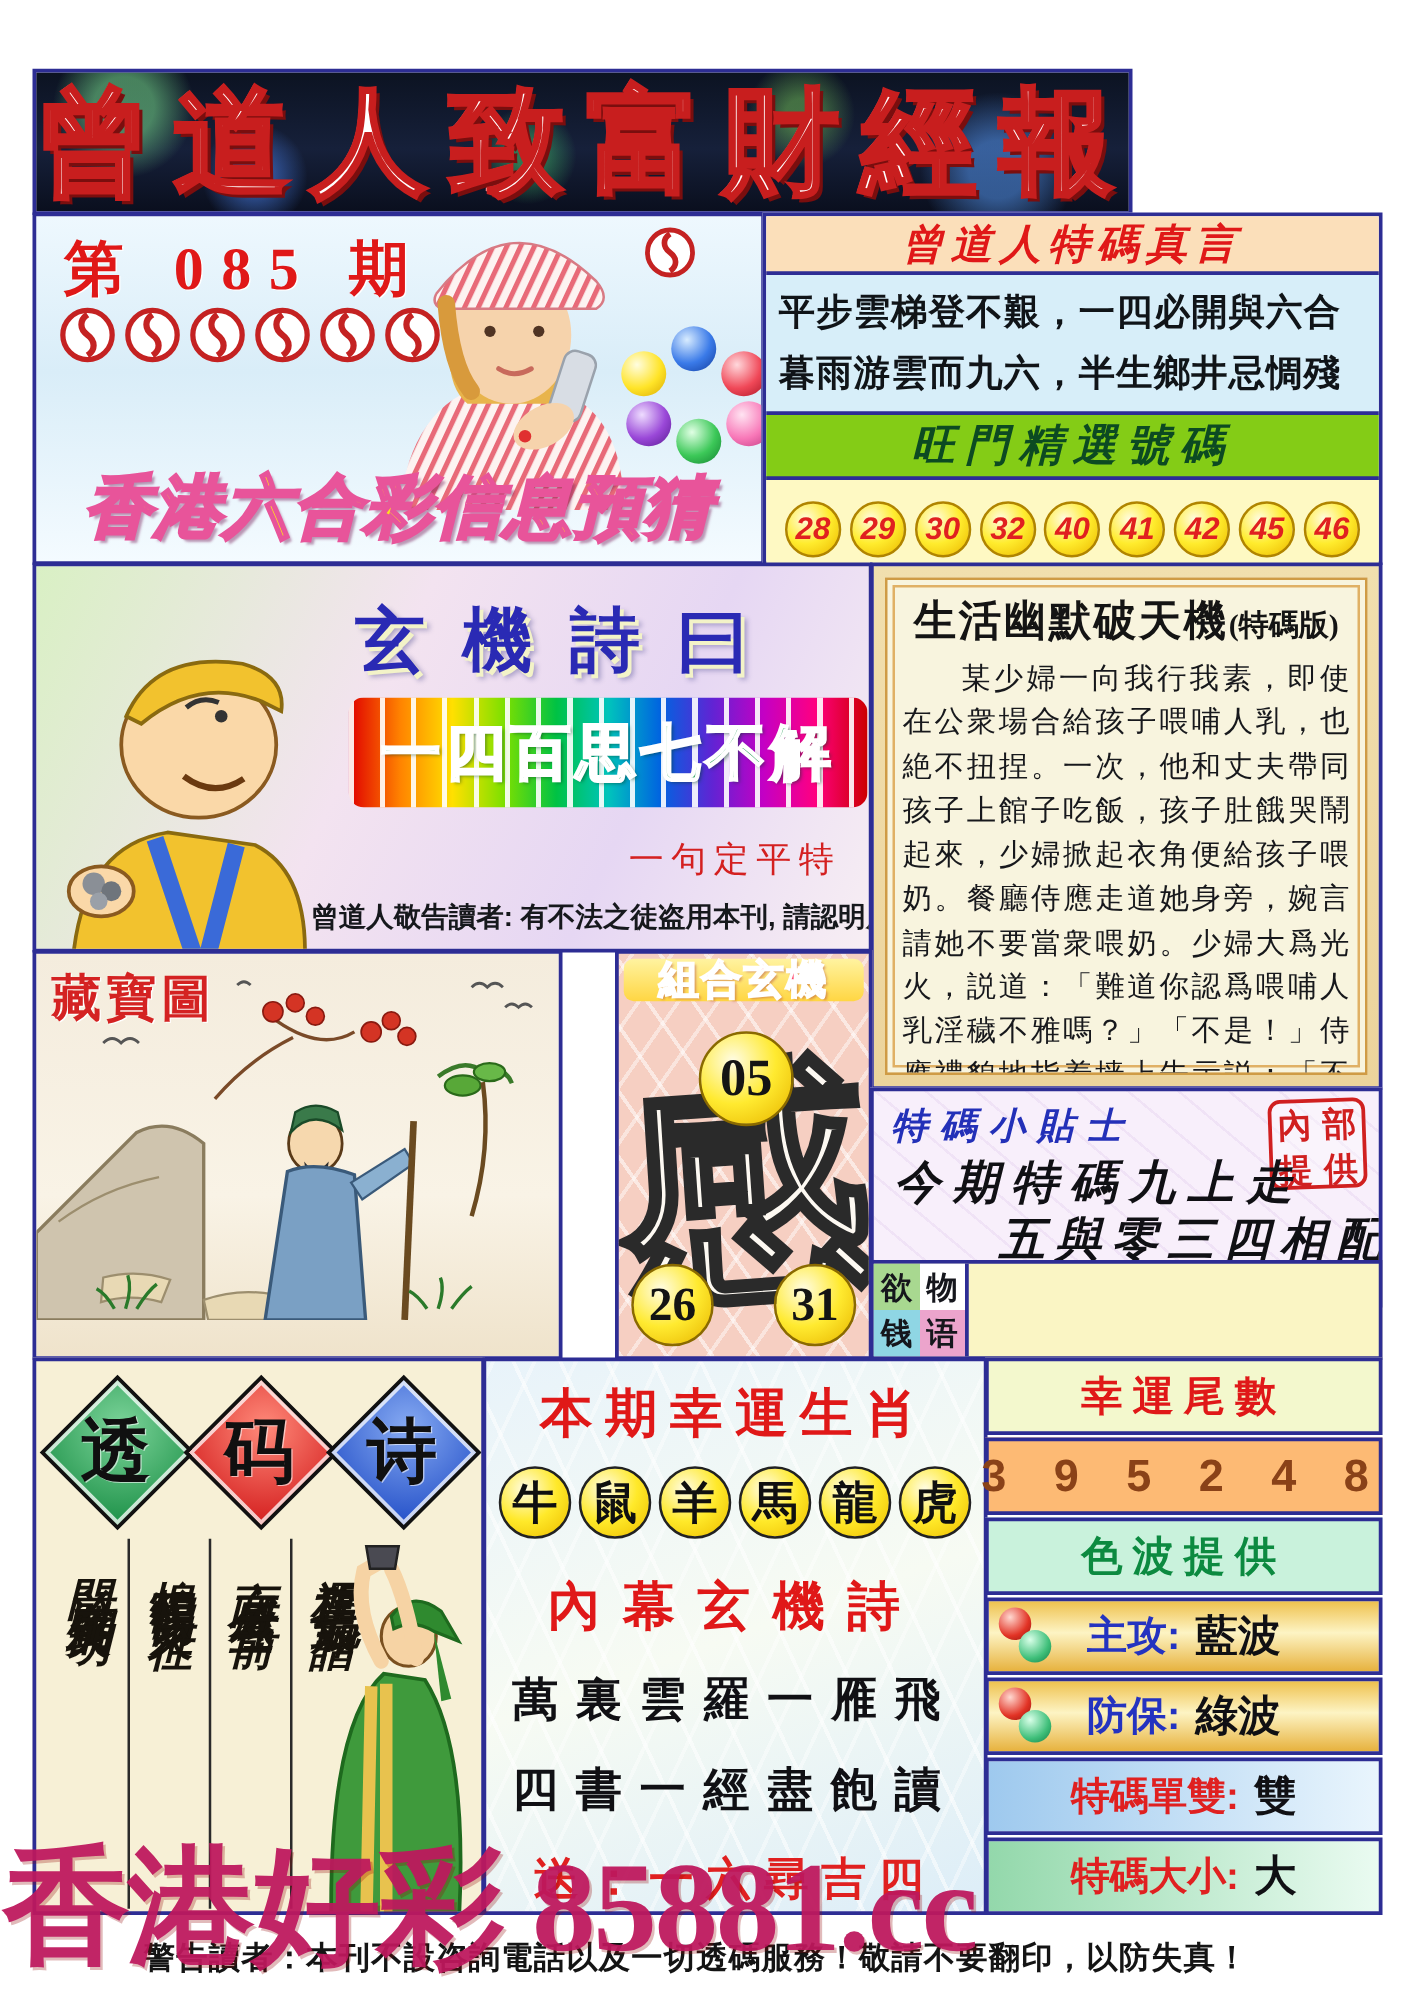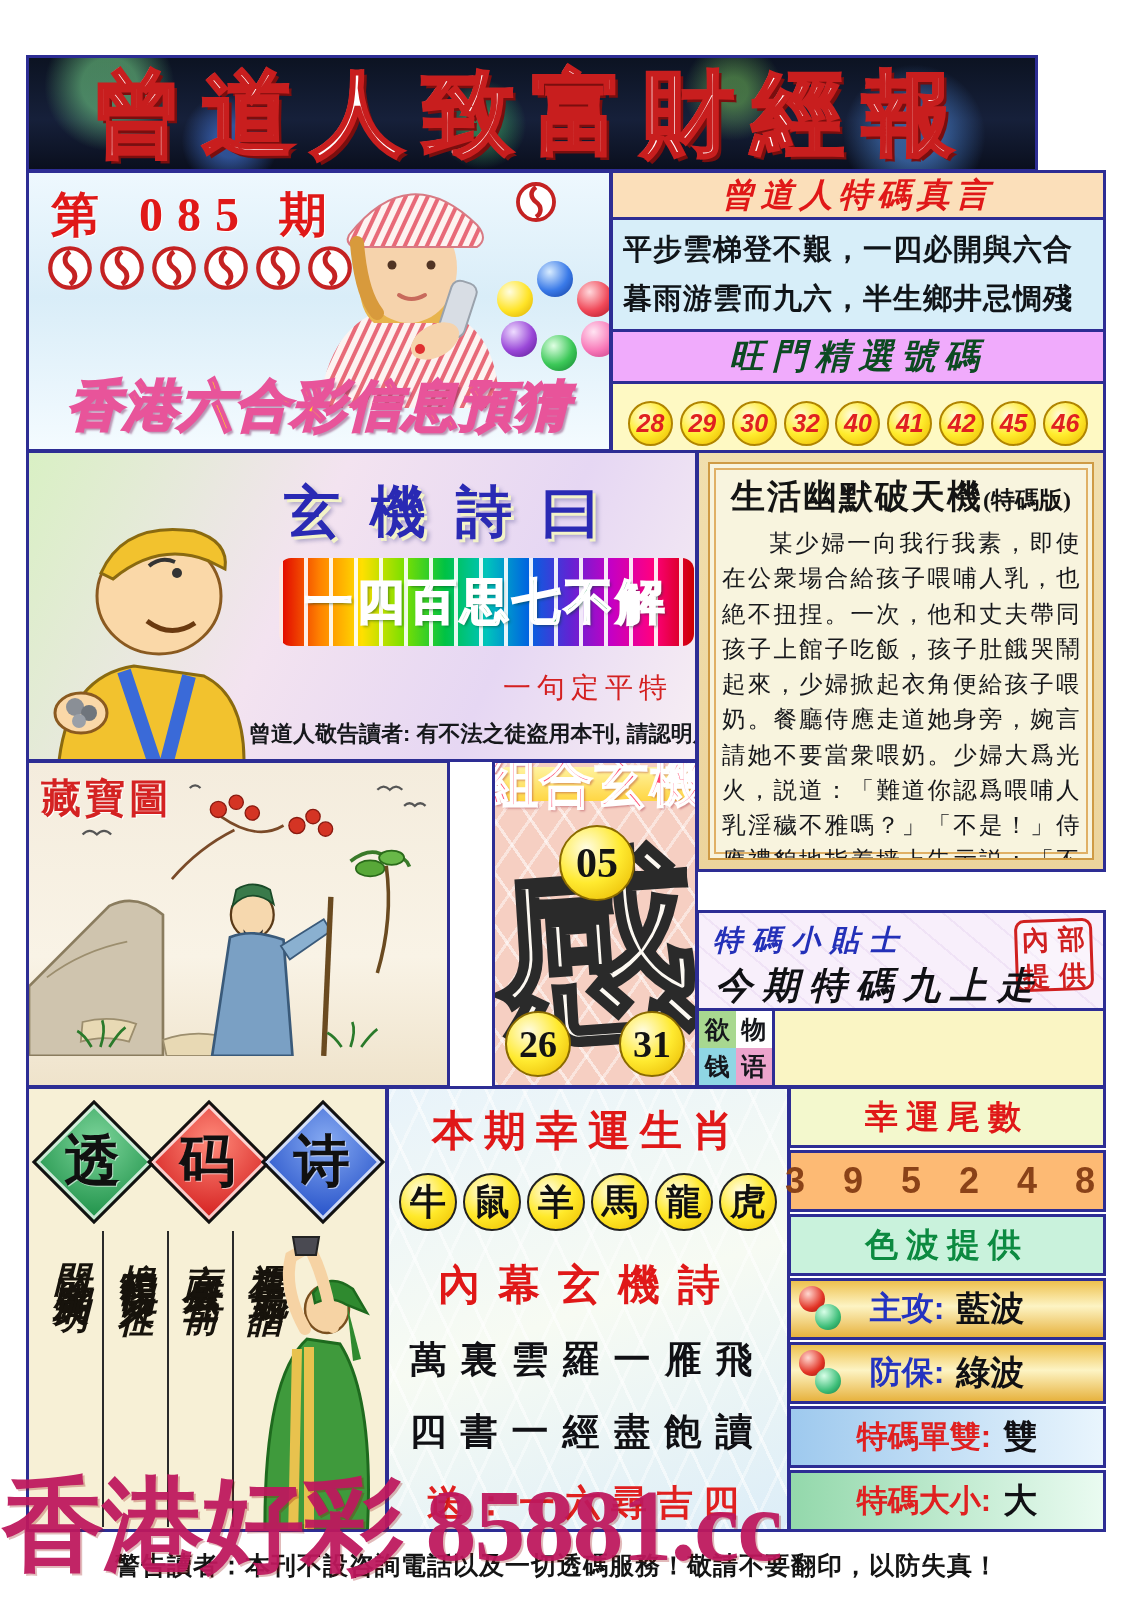--- a/index.html
+++ b/index.html
@@ -3,29 +3,29 @@
 <meta charset="utf-8">
 <style>
   * { margin:0; padding:0; box-sizing:border-box; }
   body { background:#ffffff; font-family:"Liberation Sans", sans-serif; }
   #sheet { position:relative; width:1134px; height:1600px; background:#fff; overflow:hidden; }
 
   .panel { position:absolute; border:3px solid #2d2d94; }
 
   
   #banner {
-    left:26px; top:55px; width:1012px; height:117px;
+    left:26px; top:55px; width:880px; height:117px;
     background:
       radial-gradient(circle at 8% 25%, rgba(120,220,140,.55) 0 3%, transparent 7%),
       radial-gradient(circle at 20% 75%, rgba(80,140,255,.5) 0 2%, transparent 6%),
       radial-gradient(circle at 45% 60%, rgba(80,230,120,.45) 0 2%, transparent 8%),
       radial-gradient(circle at 70% 30%, rgba(120,200,90,.5) 0 2%, transparent 7%),
       radial-gradient(circle at 88% 70%, rgba(90,160,255,.5) 0 3%, transparent 8%),
       linear-gradient(180deg,#0c1322 0%, #16203a 55%, #0a0f1e 100%);
-    display:flex; align-items:center; justify-content:center;
+    display:flex; align-items:center; 
   }
   #banner .title {
     font-family:"Liberation Serif", serif;
     font-size:92px; font-weight:900; letter-spacing:18px; white-space:nowrap;
     color:#ffffff; -webkit-text-stroke:3px #c81e1e;
     text-shadow:4px 4px 0 #7a0e0e, -1px -1px 0 #ff9090;
   }
 
   
   #issue {
@@ -62,21 +62,21 @@
     color:#e01818; font-size:33px; font-weight:900; font-style:italic; letter-spacing:6px;
   }
   #truths .poem {
     height:112px; background:#d7eef9; border-bottom:3px solid #2d2d94;
     display:flex; flex-direction:column; justify-content:space-evenly; padding:2px 10px;
   }
   #truths .poem div {
     font-size:29px; font-weight:900; color:#101418; white-space:nowrap; letter-spacing:1px;
   }
   #truths .hd2 {
-    height:52px; background:#f0abfc; border-bottom:3px solid #2d2d94;
+    height:52px; background:#84cc16; border-bottom:3px solid #2d2d94;
     display:flex; align-items:center; justify-content:center;
     color:#0c4a22; font-size:35px; font-weight:900; font-style:italic; letter-spacing:8px;
   }
   #truths .balls {
     height:78px; background:#fef9c3; display:flex; align-items:center; justify-content:space-evenly; padding:0 8px;
   }
   .num-ball {
     width:45px; height:45px; border-radius:50%;
     background:radial-gradient(circle at 35% 30%, #fffce0, #ffec2e 50%, #edbb00 95%);
     border:2px solid #b08400;
@@ -160,21 +160,21 @@
     background:
       repeating-linear-gradient(55deg, rgba(255,255,255,.55) 0 3px, transparent 3px 30px),
       repeating-linear-gradient(-55deg, rgba(255,255,255,.45) 0 3px, transparent 3px 26px),
       #f6cfc2;
     overflow:hidden;
   }
   #combo .hd {
     position:absolute; left:4px; right:4px; top:4px; height:34px; border-radius:8px;
     background:linear-gradient(180deg,#fff3a0,#ffd643);
     display:flex; align-items:center; justify-content:center;
-    font-size:53px; font-weight:900; letter-spacing:2px; white-space:nowrap;
+    font-size:32px; font-weight:900; letter-spacing:2px; white-space:nowrap;
     color:#ff4a6e; -webkit-text-stroke:1.5px #ffffff;
     text-shadow:2px 2px 2px rgba(160,40,60,.4);
   }
   .combo-ball {
     position:absolute; border-radius:50%;
     background:radial-gradient(circle at 35% 30%, #fffce4, #ffea30 50%, #e9b800 95%);
     border:2px solid #8a6a00; color:#141414; font-weight:900;
     display:flex; align-items:center; justify-content:center;
     font-family:"Liberation Serif", serif;
   }
@@ -186,21 +186,20 @@
     line-height:1;
   }
 
   
   #tips {
     left:696px; top:870px; width:410px; height:176px;
     background:
       repeating-linear-gradient(40deg, rgba(190,150,215,.14) 0 2px, transparent 2px 26px),
       #f8effb;
     overflow:hidden;
-    margin-top:40px;
   }
   #tips .ttl {
     position:absolute; left:14px; top:8px;
     color:#2330b8; font-size:29px; font-weight:900; font-style:italic; letter-spacing:10px;
     font-family:"Liberation Serif", serif;
   }
   #tips .l1 {
     position:absolute; left:16px; top:48px;
     font-family:"Liberation Serif", serif; font-size:37px; font-weight:900; color:#101014;
     letter-spacing:10px; font-style:italic; white-space:nowrap;

